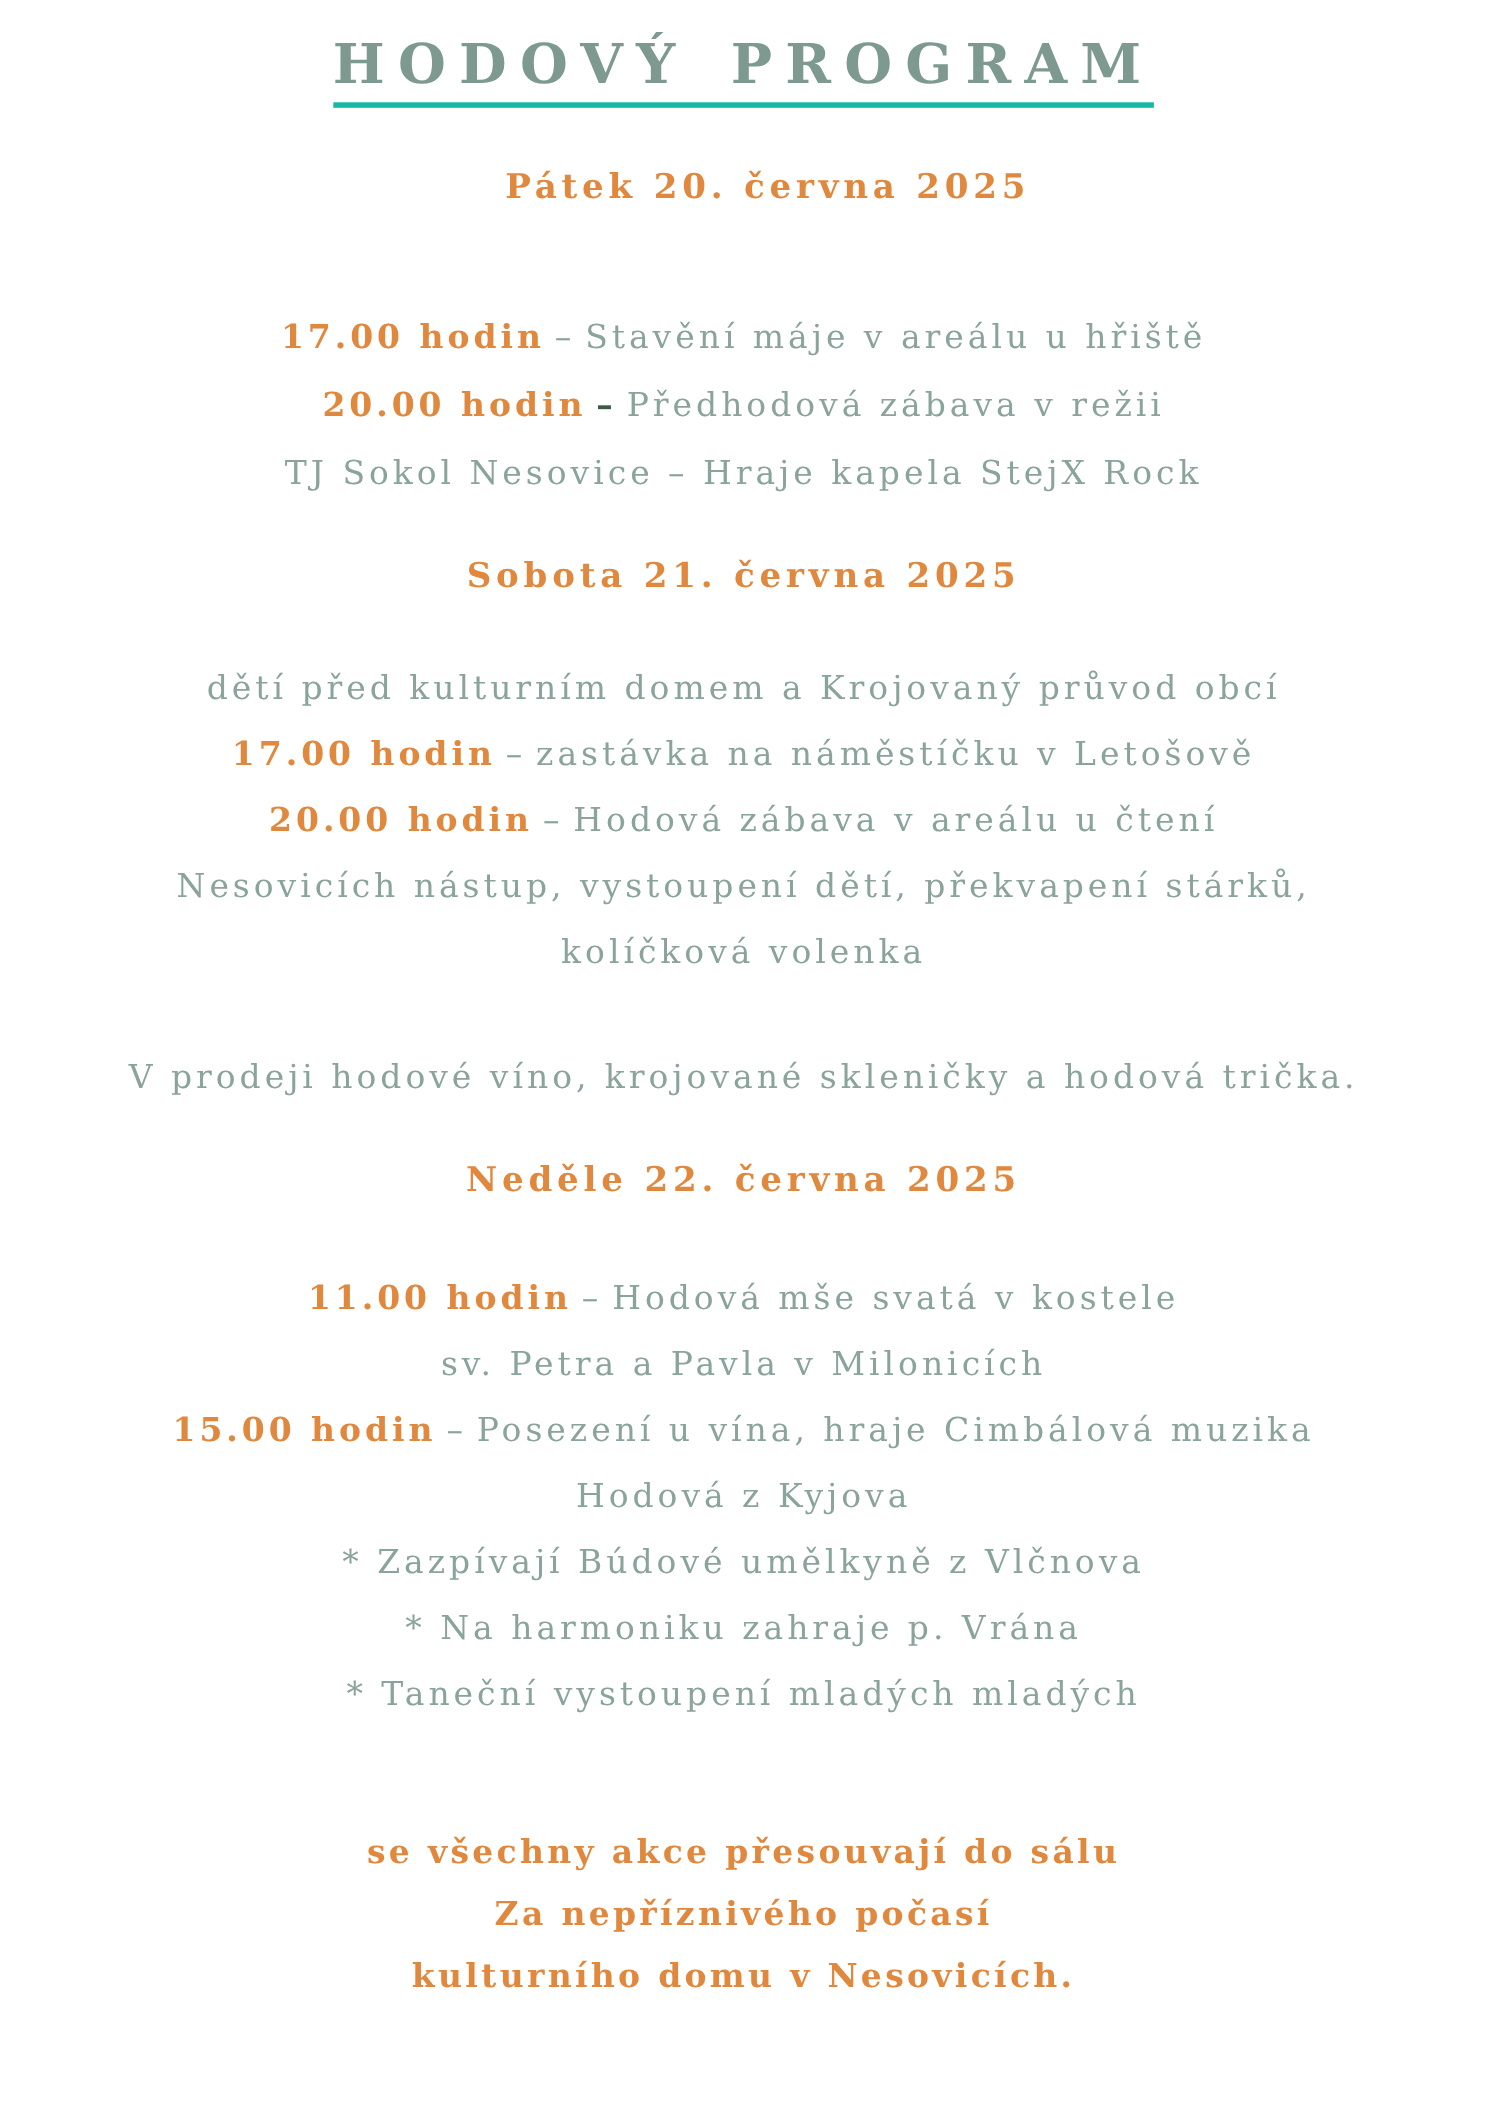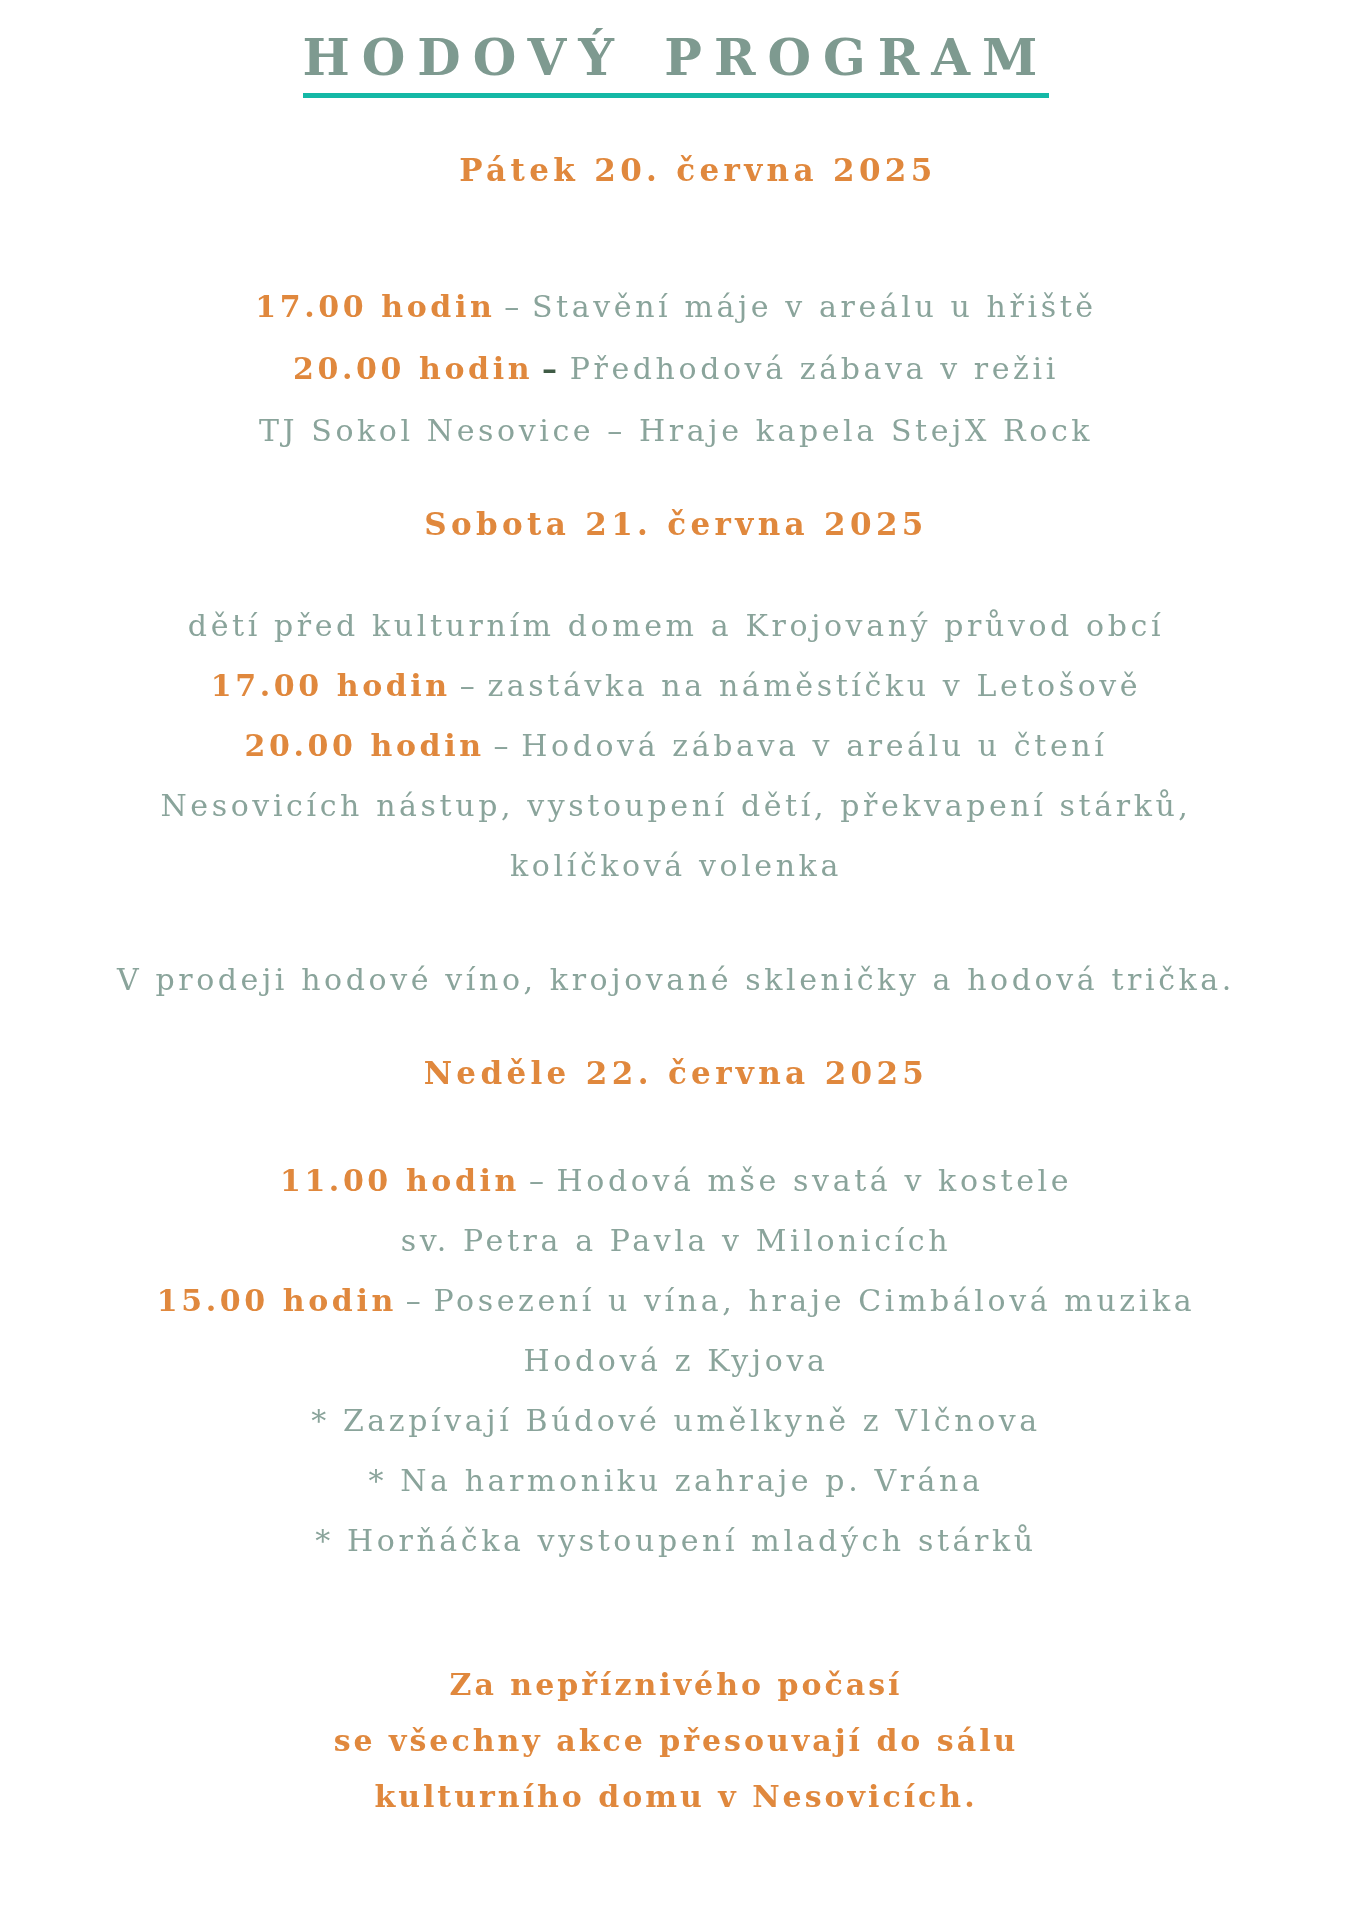--- a/index.html
+++ b/index.html
@@ -121,23 +121,23 @@
       <p class="line line-tight">
         <span class="time">11.00 hodin</span><span class="dash">–</span><span>Hodová mše svatá v kostele</span>
       </p>
       <p class="line line-tight">sv. Petra a Pavla v Milonicích</p>
       <p class="line line-tight">
         <span class="time">15.00 hodin</span><span class="dash">–</span><span>Posezení u vína, hraje Cimbálová muzika</span>
       </p>
       <p class="line line-tight">Hodová z Kyjova</p>
       <p class="line line-tight">* Zazpívají Búdové umělkyně z Vlčnova</p>
       <p class="line line-tight">* Na harmoniku zahraje p. Vrána</p>
-      <p class="line line-tight">* Horňáčka vystoupení mladých stárků</p>
+      <p class="line line-tight">* Taneční vystoupení mladých mladých</p>
     </div>
   </section>
 
   <section class="footer-block mt-footer">
+    <p class="line">se všechny akce přesouvají do sálu</p>
     <p class="line">Za nepříznivého počasí</p>
-    <p class="line">se všechny akce přesouvají do sálu</p>
     <p class="line">kulturního domu v Nesovicích.</p>
   </section>
 
 </div>
 
 </body></html>

